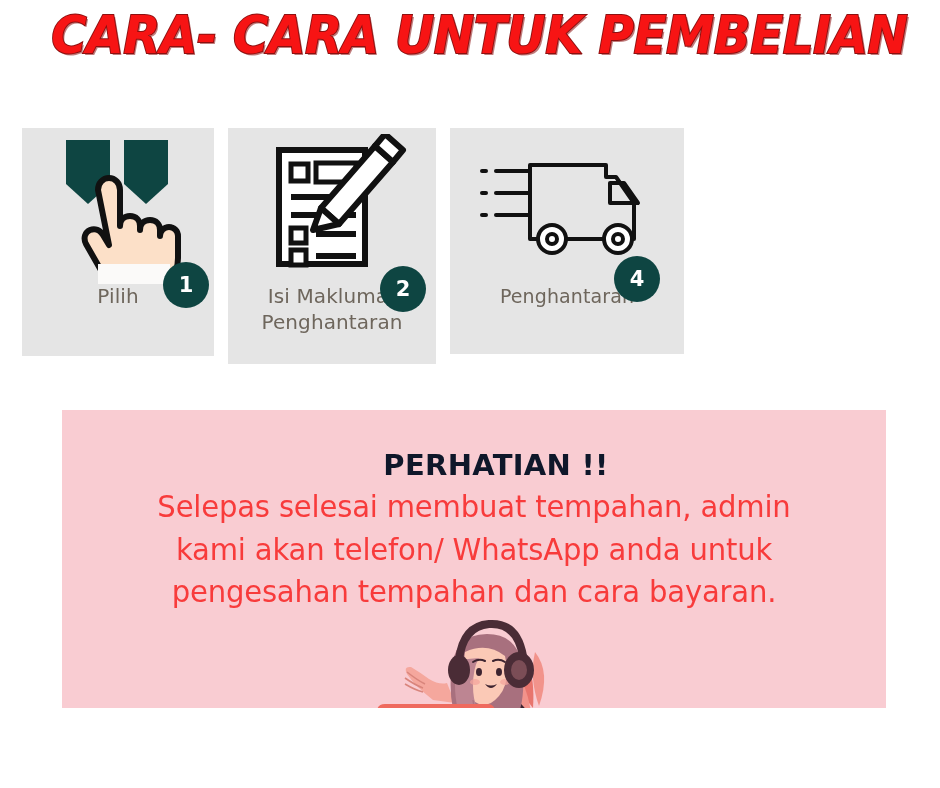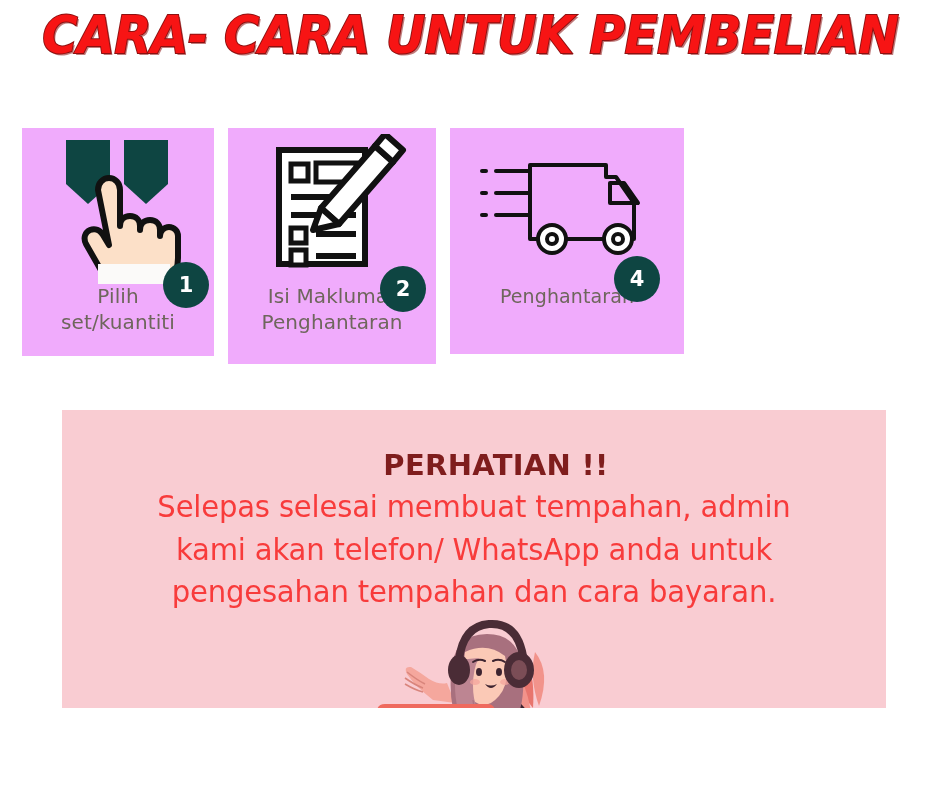--- a/index.html
+++ b/index.html
@@ -14,21 +14,21 @@
     overflow: hidden;
     font-family: "DejaVu Sans", sans-serif;
   }
 
   
   .title-wrap {
     position: absolute;
     left: 0;
     top: 8px;
     width: 940px;
-    text-align: center;
+    text-align: right;
   }
   .title {
     display: inline-block;
     font-family: "DejaVu Sans", sans-serif;
     font-size: 52px;
     font-weight: 700;
     font-style: italic;
     letter-spacing: -0.5px;
     color: #f71414;
     -webkit-text-stroke: 2px #8d1111;
@@ -45,21 +45,21 @@
     left: 22px;
     top: 128px;
     width: 896px;
     height: 240px;
     display: flex;
     align-items: flex-start;
     gap: 14px;
   }
   .step-card {
     position: relative;
-    background: #f0abfc;
+    background: #e5e5e5;
     box-sizing: border-box;
     padding-top: 6px;
   }
   .step-card.c1 { width: 192px; height: 228px; }
   .step-card.c2 { width: 208px; height: 236px; }
   .step-card.c3 { width: 212px; height: 220px; }
   .step-card.c4 { width: 234px; height: 226px; }
 
   .icon-area {
     height: 150px;
@@ -106,21 +106,21 @@
     width: 824px;
     height: 298px;
     background: #f9ccd2;
     overflow: hidden;
   }
   .notice-inner {
     padding-top: 38px;
     text-align: center;
   }
   .notice-heading {
-    color: #7f1d1d;
+    color: #0f172a;
     font-family: "DejaVu Sans", sans-serif;
     font-size: 29px;
     font-weight: 700;
     letter-spacing: 0.3px;
     margin-bottom: 4px;
     margin-left: 44px;
   }
   .notice-line {
     color: #f83b3b;
     font-family: "DejaVu Sans", sans-serif;
@@ -159,21 +159,20 @@
                    c0-6 4-10 10-10 c6 0 10 4 10 10 v6
                    c0-5 4-9 9-9 c5 0 9 4 9 9 v22
                    c0 18-12 30-30 30 h-20 c-14 0-22-8-26-16
                    l-16-28 c-3-6-1-12 4-14 c5-2 10 0 13 5 l6 10 Z"></path>
         </g>
         <rect x="50" y="130" width="72" height="20" fill="#fbfaf9" stroke="none"></rect>
       </svg>
     </div>
     <div class="step-label">
       <div>Pilih</div>
-      <div>set/kuantiti</div>
     </div>
     <div class="badge">1</div>
   </div>
 
   <div class="step-card c2">
     <div class="icon-area">
       <svg width="150" height="150" viewBox="0 0 150 150">
         <rect x="22" y="16" width="86" height="114" fill="#ffffff" stroke="#111111" stroke-width="6"></rect>
         <rect x="34" y="30" width="17" height="17" fill="#ffffff" stroke="#111111" stroke-width="5"></rect>
         <rect x="59" y="29" width="40" height="19" fill="#ffffff" stroke="#111111" stroke-width="5"></rect>

